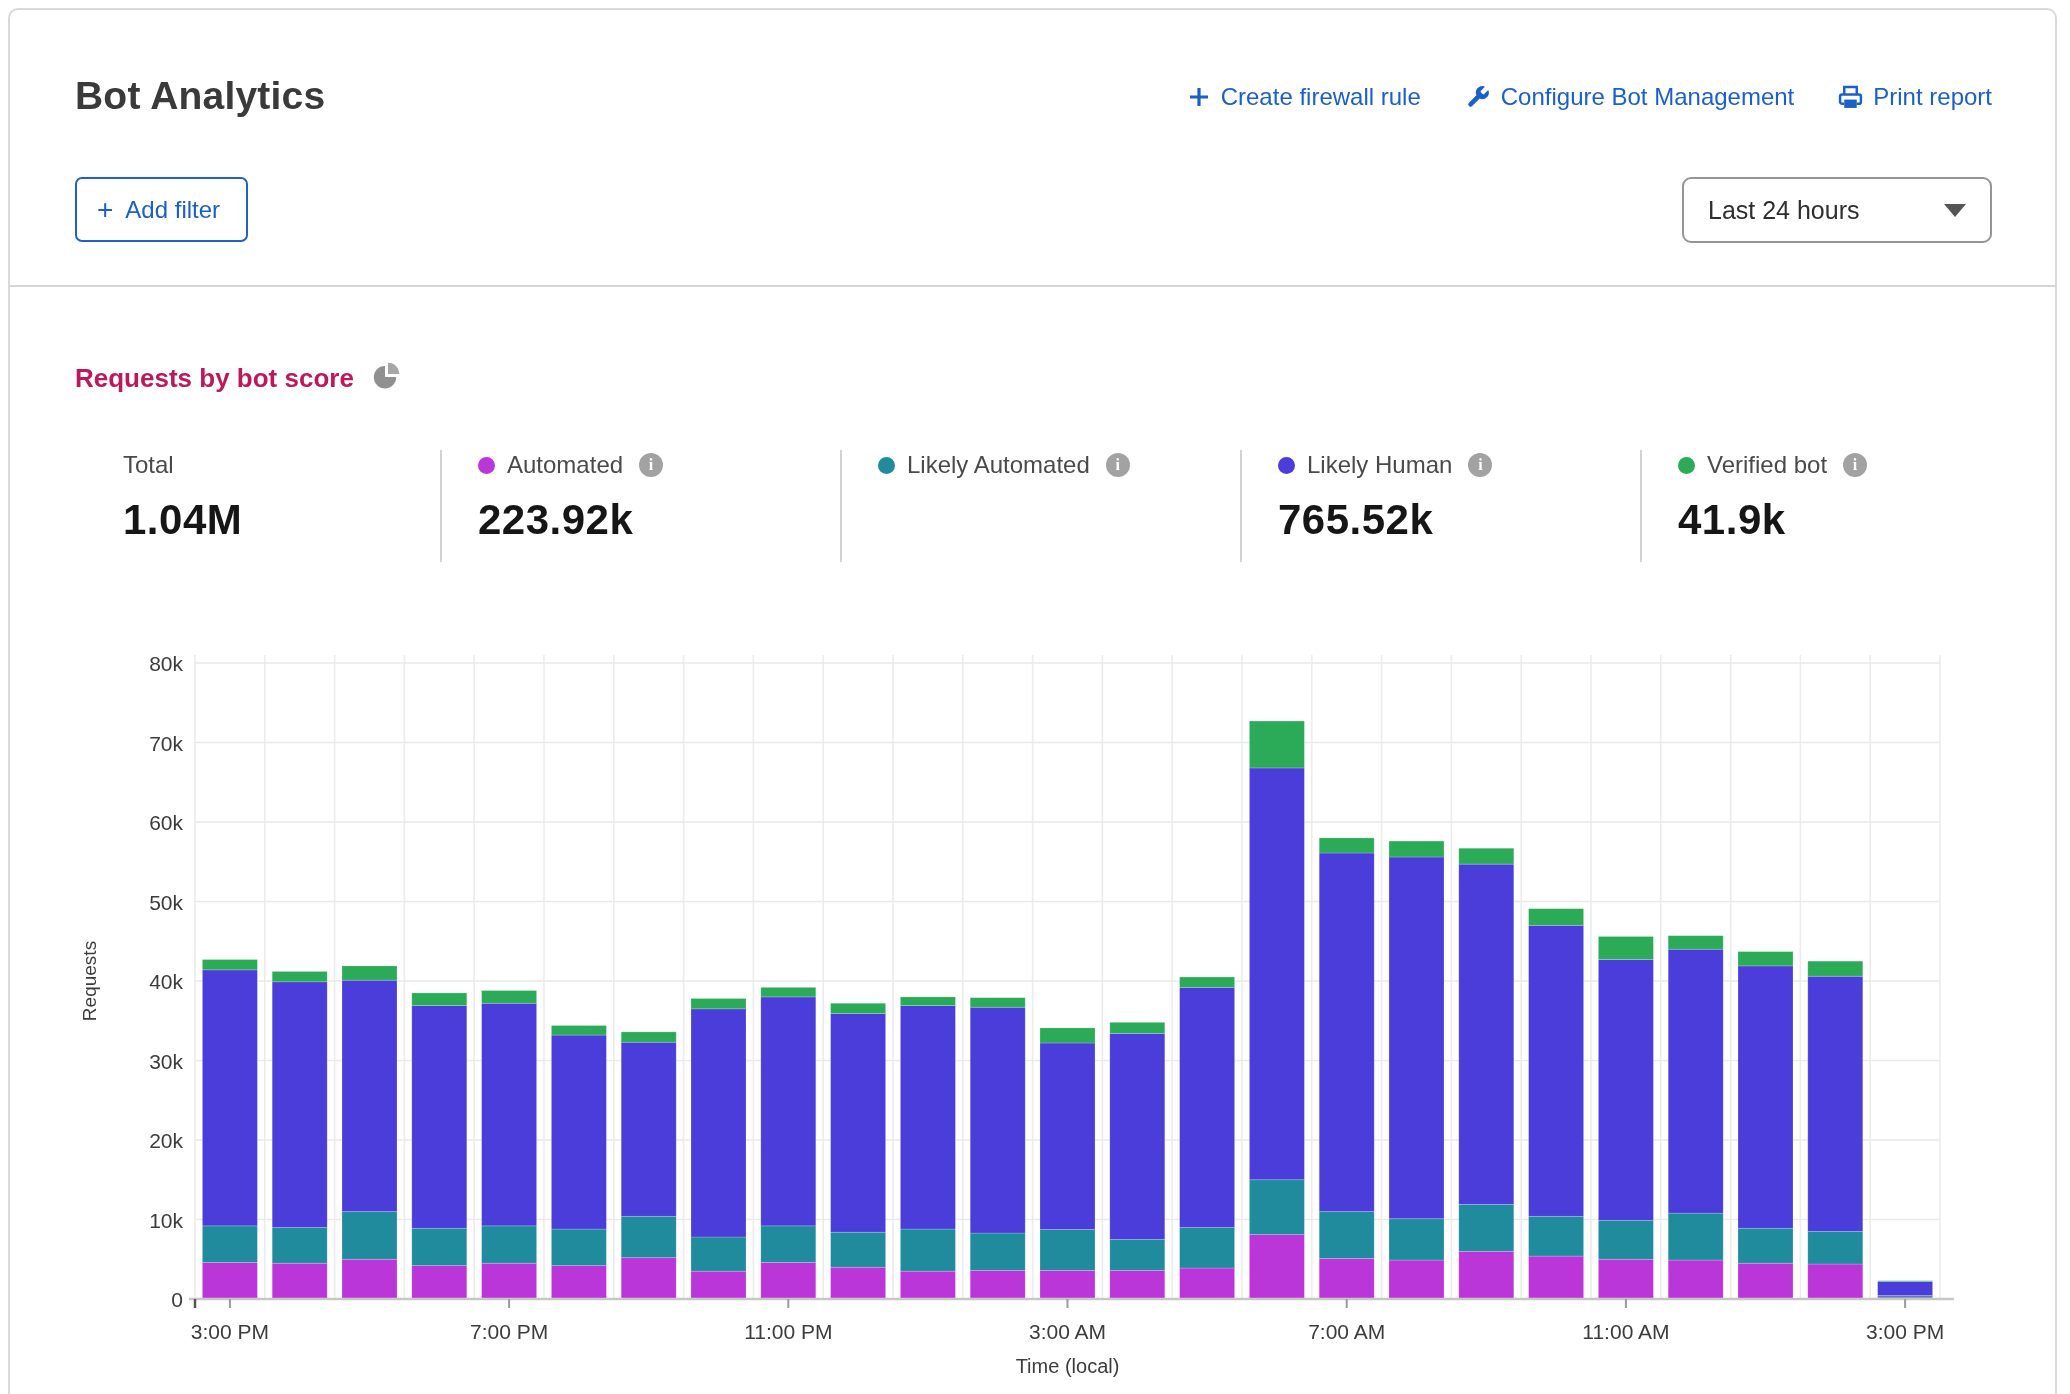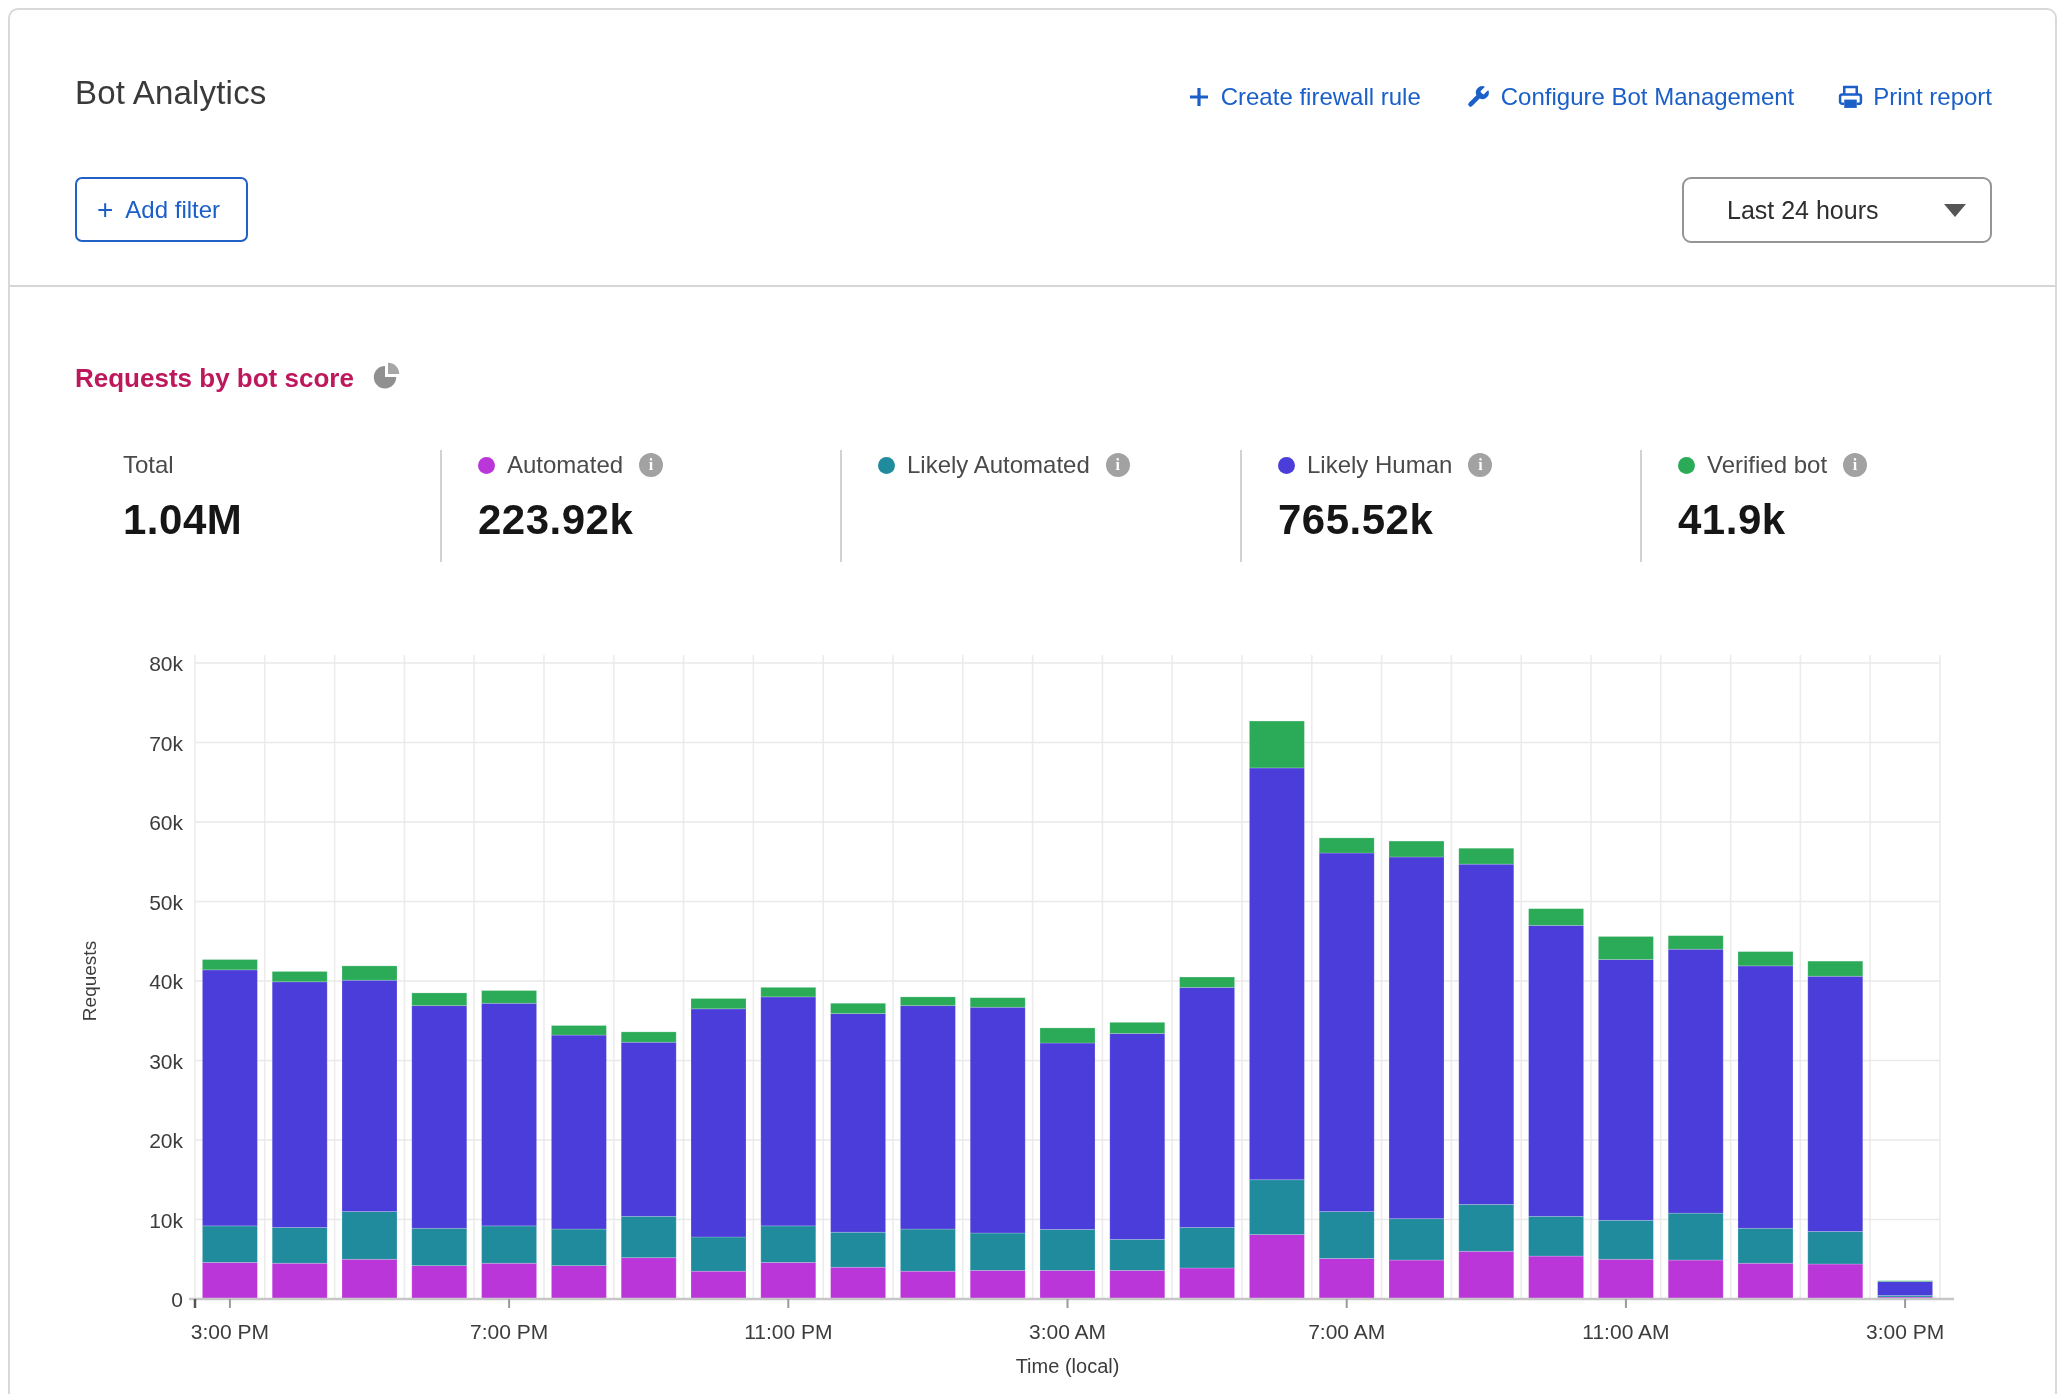--- a/index.html
+++ b/index.html
@@ -2,35 +2,35 @@
 <html><head>
 <meta charset="utf-8">
 <style>
   * { margin:0; padding:0; box-sizing:border-box; }
   html,body { background:#fff; font-family:"Liberation Sans", sans-serif; }
   #stage { position:relative; width:2070px; height:1394px; background:#fff; overflow:hidden; }
 
   .card { position:absolute; left:8px; top:8px; width:2049px; height:1500px;
           border:2px solid #d9d9d9; border-radius:10px; background:#fff; }
 
-  .page-title { position:absolute; left:75px; top:74px; font-size:33px; font-weight:400; color:#3a3a3a; letter-spacing:0.2px; }
+  .page-title { position:absolute; left:75px; top:74px; font-size:39px; font-weight:700; color:#3a3a3a; letter-spacing:0.2px; }
 
   .header-links { position:absolute; top:83px; right:78px; display:flex; gap:44px; align-items:center; }
   .hlink { display:flex; align-items:center; gap:10px; color:#1b5fc9; font-size:24px; cursor:pointer; white-space:nowrap; }
   .hlink svg { display:block; }
 
   .add-filter { position:absolute; left:75px; top:177px; height:65px; padding:0 26px 0 20px;
                 display:flex; align-items:center; gap:12px; border:2px solid #2160c4; border-radius:7px;
                 background:#fff; color:#1b5fc9; font-size:24px; cursor:pointer; }
   .add-filter .plus { font-size:28px; font-weight:400; line-height:1; }
 
   .range-select { position:absolute; top:177px; right:78px; width:310px; height:66px;
                   border:2px solid #959595; border-radius:9px; background:#fff;
                   display:flex; align-items:center; justify-content:space-between;
-                  padding:0 24px 0 43px; font-size:25px; color:#2e2e2e; cursor:pointer; }
+                  padding:0 24px 0 24px; font-size:25px; color:#2e2e2e; cursor:pointer; }
   .caret { width:0; height:0; border-left:11px solid transparent; border-right:11px solid transparent; border-top:13px solid #555; }
 
   .header-divider { position:absolute; left:9px; top:285px; width:2047px; height:2px; background:#d6d6d6; }
 
   .section-title-row { position:absolute; left:75px; top:362px; display:flex; align-items:center; gap:18px; }
   .section-title { font-size:26px; font-weight:700; color:#be185d; }
 
   .stats-row { position:absolute; left:0; top:448px; width:2070px; height:125px; }
   .stat-col { position:absolute; top:0; }
   .stat-head { display:flex; align-items:center; gap:12px; height:34px; }

